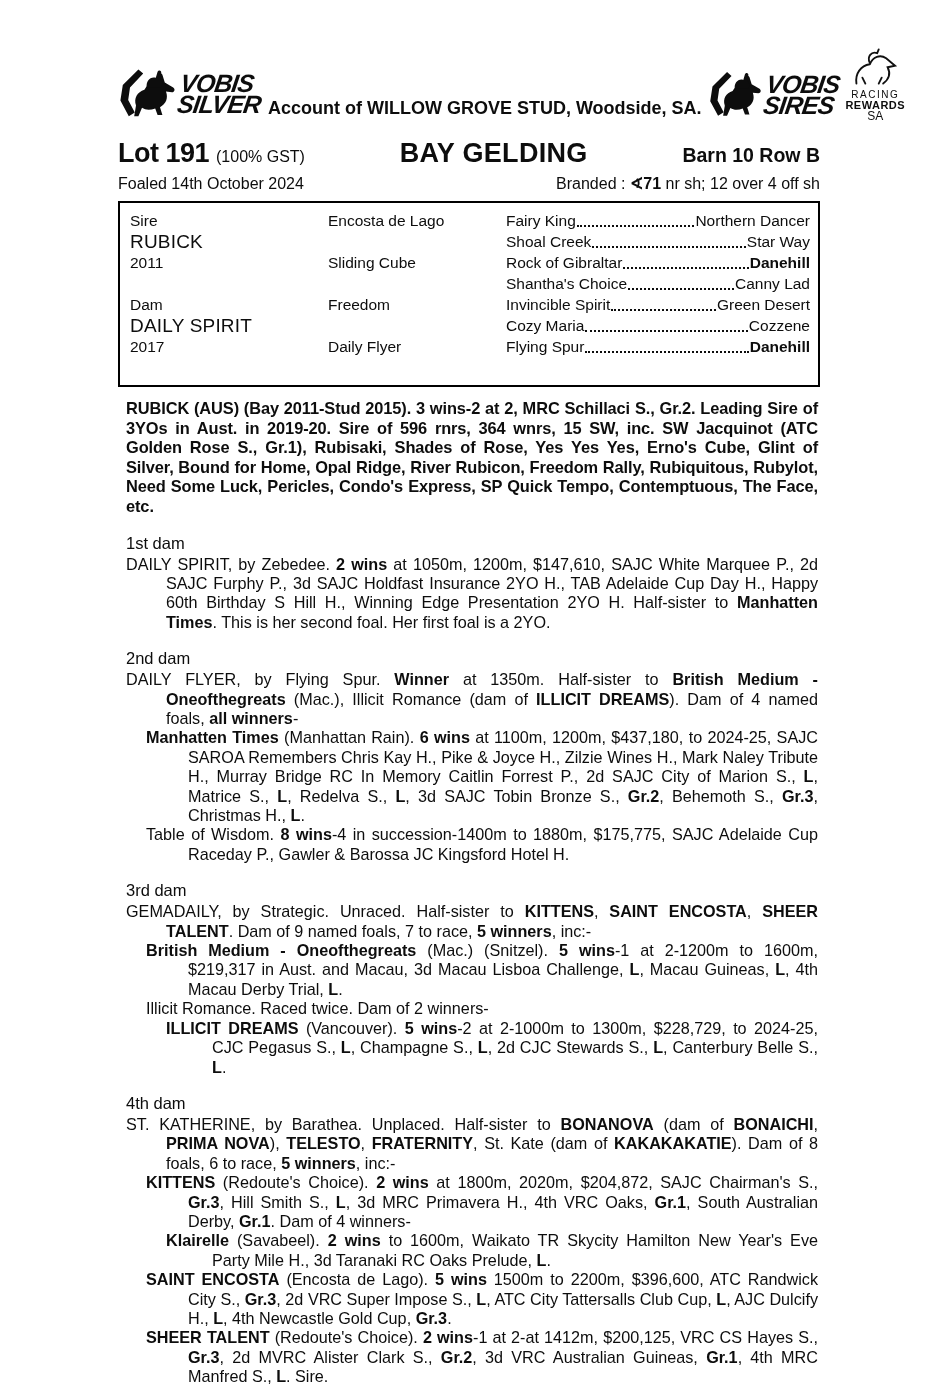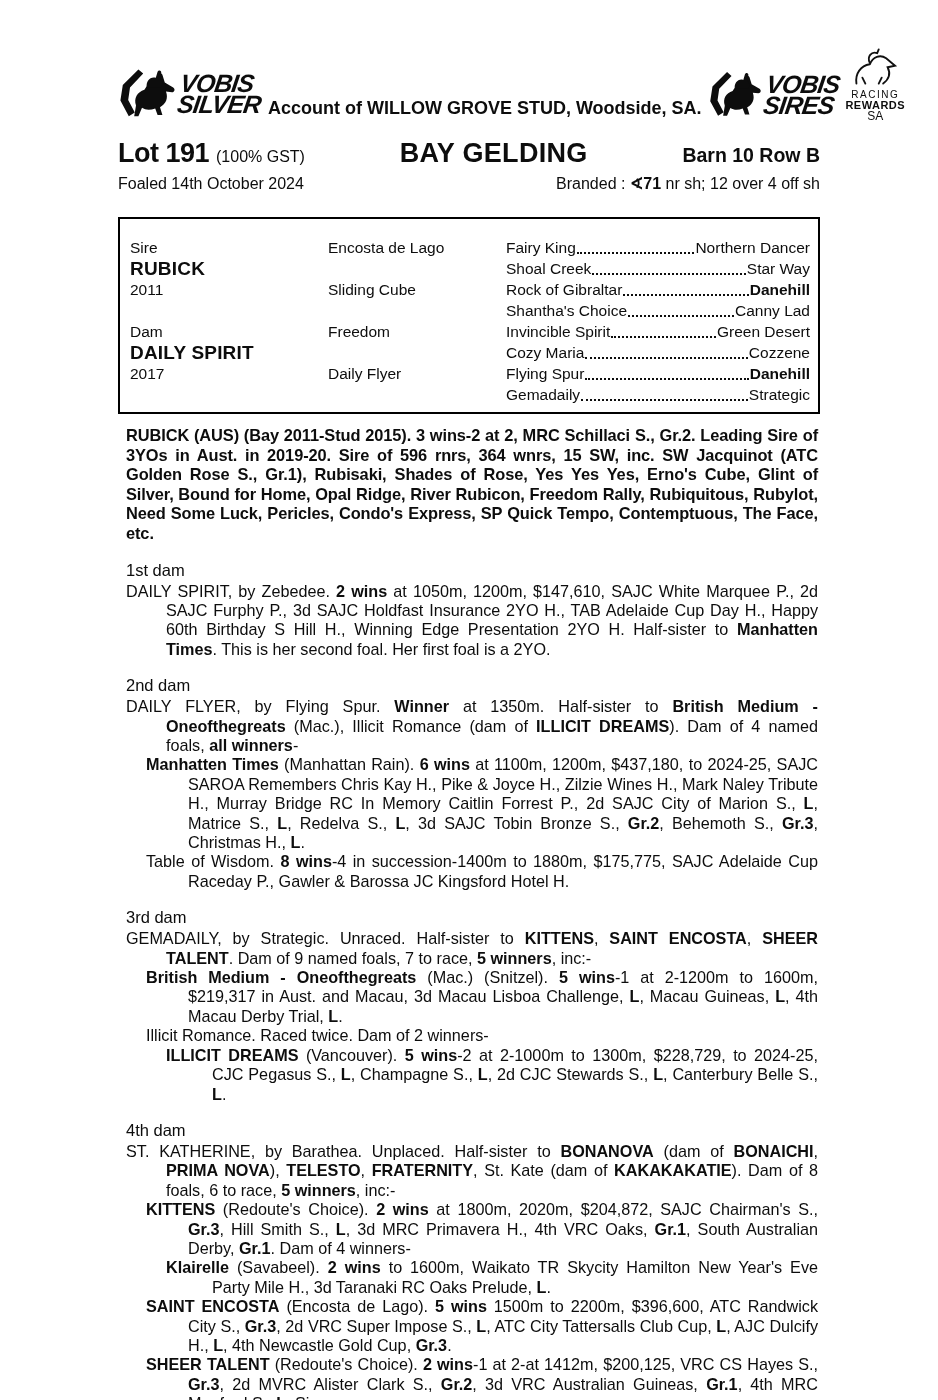--- a/index.html
+++ b/index.html
@@ -26,28 +26,28 @@
   
   .lot-row{display:flex;align-items:baseline;margin-top:16px;}
   .lot-label{font-size:27px;font-weight:800;letter-spacing:-0.5px;}
   .gst{font-size:16px;margin-left:7px;}
   .sex-title{flex:1;text-align:center;font-size:27px;font-weight:800;letter-spacing:0.3px;}
   .barn{font-size:19.5px;font-weight:800;}
   .foal-row{display:flex;justify-content:space-between;align-items:baseline;font-size:16px;margin-top:5px;}
   .brand-mark{font-weight:700;}
 
   
-  .ped-table{border:2px solid #000;margin-top:24px;padding:18px 8px 7px 10px;}
+  .ped-table{border:2px solid #000;margin-top:8px;padding:7px 8px 7px 10px;}
   .ped-block{display:flex;}
   .ped-col1{width:198px;}
   .ped-col2{width:178px;}
   .ped-col3{flex:1;min-width:0;}
   .ped-role,.ped-year,.ped-parent,.ll,.lr{font-size:15.5px;}
   .ped-role,.ped-year{line-height:21px;}
-  .ped-name{font-size:19px;font-weight:700;line-height:21px;letter-spacing:0.2px;}
+  .ped-name{font-size:19px;font-weight:400;line-height:21px;letter-spacing:0.2px;}
   .ped-pad{height:21px;}
   .ped-parent{height:42px;line-height:21px;}
   .leader-row{display:flex;align-items:flex-end;height:21px;}
   .ll,.lr{line-height:21px;white-space:nowrap;}
   .dots{flex:1;border-bottom:2px dotted #0d0d0d;margin:0 1px 4px 1px;min-width:6px;}
   .lr.b{font-weight:800;}
 
   
   .blurb{margin:12px 2px 0 8px;font-weight:bold;font-size:16.4px;line-height:19.6px;text-align:justify;letter-spacing:-0.1px;}
 
@@ -171,25 +171,20 @@
           <div class="leader-row">
             <span class="ll">Cozy Maria</span>
             <span class="dots"></span>
             <span class="lr">Cozzene</span>
           </div>
           <div class="leader-row">
             <span class="ll">Flying Spur</span>
             <span class="dots"></span>
             <span class="lr b">Danehill</span>
           </div>
-          <div class="leader-row">
-            <span class="ll">Gemadaily</span>
-            <span class="dots"></span>
-            <span class="lr">Strategic</span>
-          </div>
         </div>
       </div>
     </div>
 
   <p class="blurb">RUBICK (AUS) (Bay 2011-Stud 2015). 3 wins-2 at 2, MRC Schillaci S., Gr.2. Leading Sire of 3YOs in Aust. in 2019-20. Sire of 596 rnrs, 364 wnrs, 15 SW, inc. SW Jacquinot (ATC Golden Rose S., Gr.1), Rubisaki, Shades of Rose, Yes Yes Yes, Erno's Cube, Glint of Silver, Bound for Home, Opal Ridge, River Rubicon, Freedom Rally, Rubiquitous, Rubylot, Need Some Luck, Pericles, Condo's Express, SP Quick Tempo, Contemptuous, The Face, etc.</p>
 
   <div class="main-copy">
       <section class="dam-section">
         <div class="dam-heading">1st dam</div>
         <p class="entry ind0"><span class="plain">DAILY SPIRIT, by Zebedee. </span><span class="b">2 wins</span><span class="plain"> at 1050m, 1200m, $147,610, SAJC White Marquee P., 2d SAJC Furphy P., 3d SAJC Holdfast Insurance 2YO H., TAB Adelaide Cup Day H., Happy 60th Birthday S Hill H., Winning Edge Presentation 2YO H. Half-sister to </span><span class="b">Manhatten Times</span><span class="plain">. This is her second foal. Her first foal is a 2YO.</span></p>

